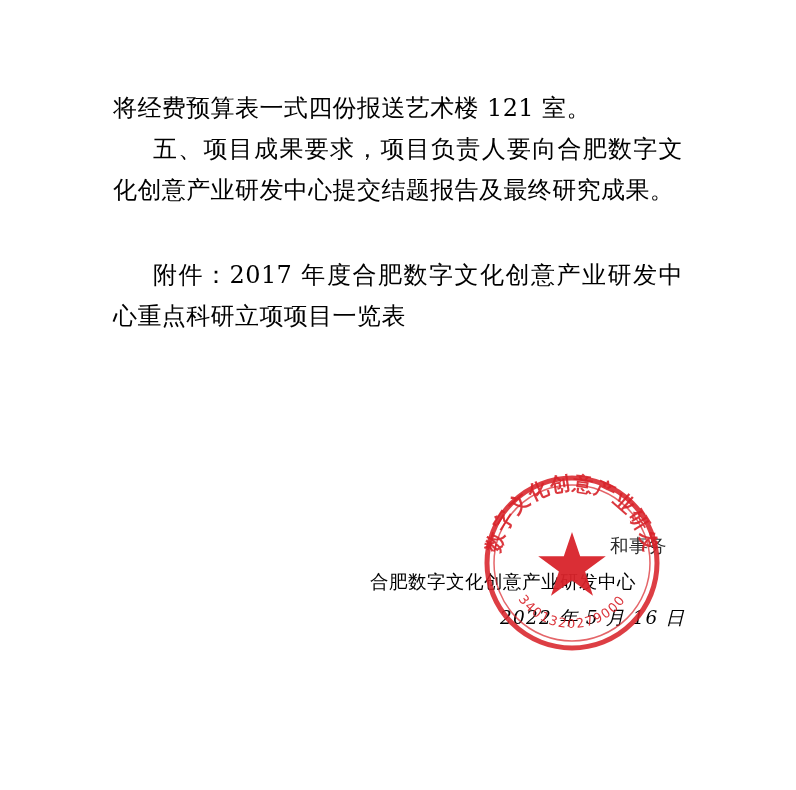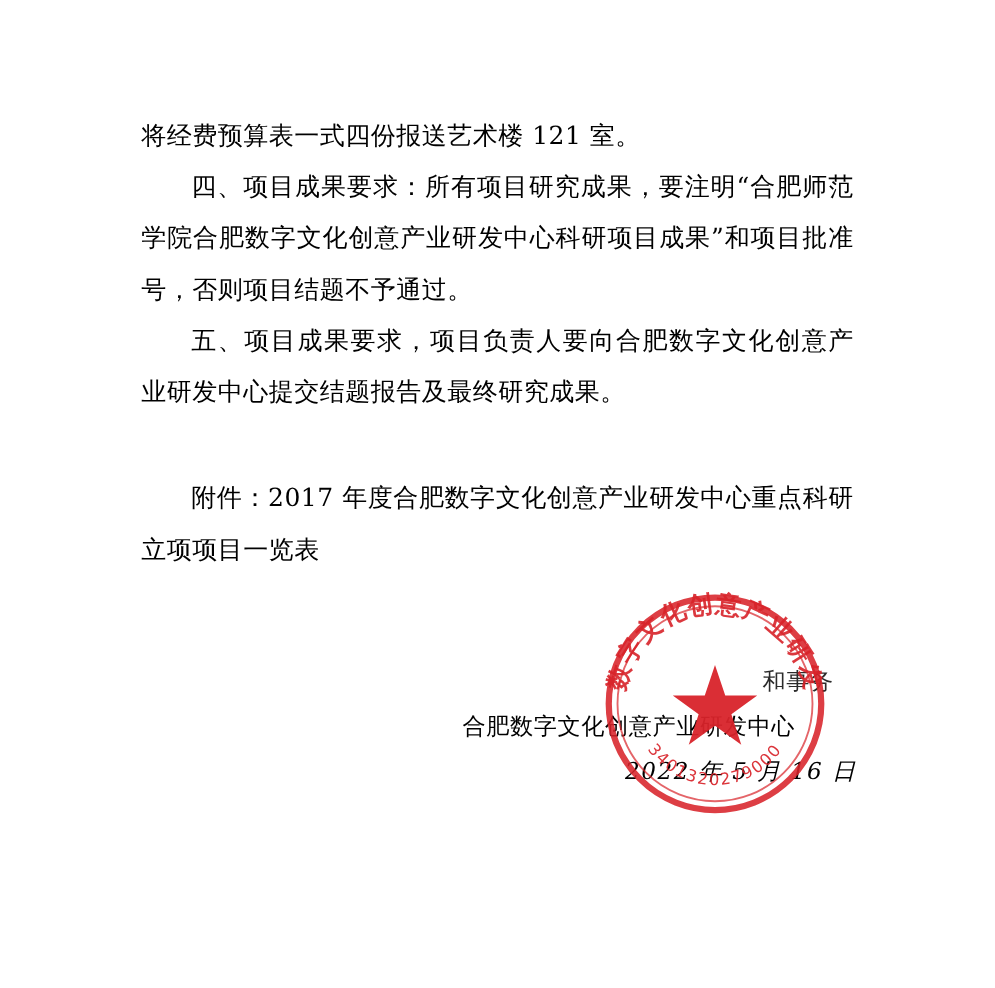--- a/index.html
+++ b/index.html
@@ -23,21 +23,21 @@
     height: 790px;
     background: #ffffff;
   }
   .body-text {
     position: absolute;
     left: 113px;
     top: 88px;
     width: 570px;
   }
   .para {
-    font-size: 20px;
+    font-size: 24px;
     line-height: 41px;
     letter-spacing: 0.4px;
     text-align: justify;
     text-justify: inter-ideograph;
     margin: 0;
     white-space: pre-wrap;
   }
   .para.indent {
     text-indent: 40px;
   }
@@ -119,21 +119,20 @@
     opacity: 0.95;
   }
 </style>
 </head>
 <body>
 
 <div class="page">
 
   <div class="body-text">
     <p class="para">将经费预算表一式四份报送艺术楼 121 室。</p>
-    <p class="para indent">四、项目成果要求：所有项目研究成果，要注明“合肥师范学院合肥数字文化创意产业研发中心科研项目成果”和项目批准号，否则项目结题不予通过。</p>
     <p class="para indent">五、项目成果要求，项目负责人要向合肥数字文化创意产业研发中心提交结题报告及最终研究成果。</p>
     <div class="spacer-block"></div>
     <p class="para indent attachment-block">附件：2017 年度合肥数字文化创意产业研发中心重点科研立项项目一览表</p>
   </div>
 
   <div class="signature-area">
     <div class="sig-line faint">和事务</div>
     <div class="sig-line org">合肥数字文化创意产业研发中心</div>
     <div class="sig-line date">2022 年 5 月 16 日</div>
   </div>

